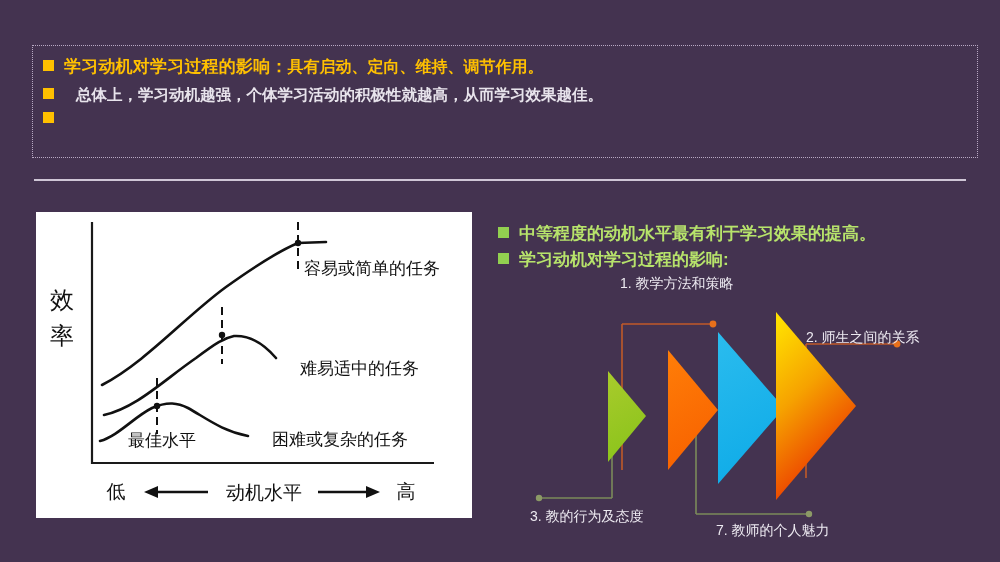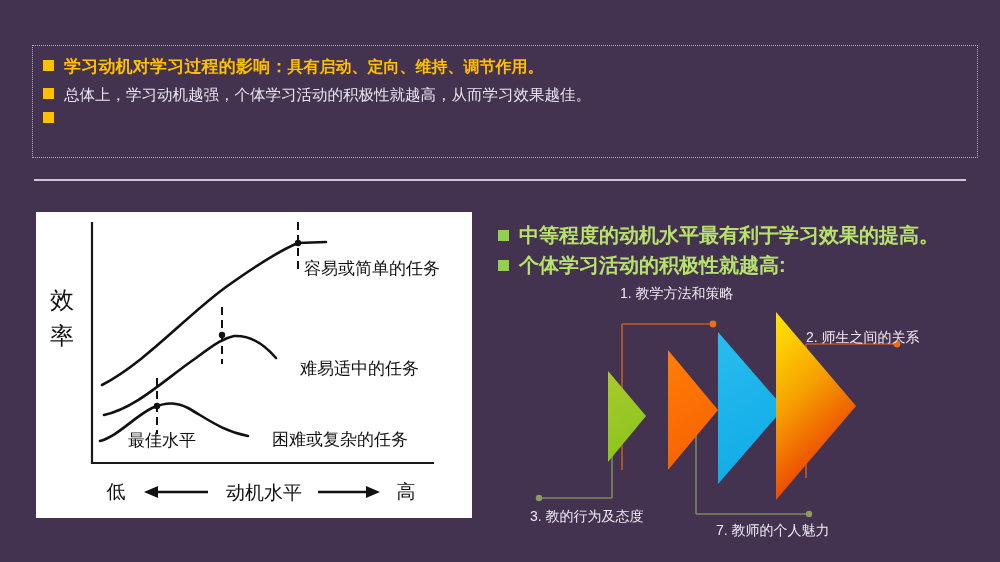--- a/index.html
+++ b/index.html
@@ -51,21 +51,22 @@
 
   .t-gold {
     color: #FFC000;
     font-size: 17px;
     font-weight: bold;
     letter-spacing: .2px;
   }
   .t-white {
     color: #E8E4EC;
     font-size: 15.5px;
-    font-weight: normal;
+    font-weight: bold;
+    margin-left: 12px;
   }
   .t-gold-sm {
     color: #FFC000;
     font-size: 16px;
     font-weight: bold;
   }
 
   
   #divider {
     position: absolute;
@@ -90,42 +91,42 @@
   
   #right-bullets {
     position: absolute;
     left: 498px;
     top: 222px;
     width: 495px;
   }
   #right-bullets .bullet-line { margin-bottom: 3px; }
   .t-green {
     color: #B7E36B;
-    font-size: 20px;
+    font-size: 17px;
     font-weight: bold;
   }
 
   
   #arrow-diagram {
     position: absolute;
     left: 496px;
     top: 282px;
     width: 504px;
     height: 272px;
   }
   #arrow-svg { display: block; }
 
   .lbl {
     position: absolute;
     color: #EDEAF1;
     font-size: 14px;
     white-space: nowrap;
     font-family: "Liberation Sans", "DejaVu Sans", sans-serif;
   }
-  #lbl-1 { left: 620px; top: 285px; }
+  #lbl-1 { left: 620px; top: 275px; }
   #lbl-2 { left: 806px; top: 329px; text-align: right; }
   #lbl-3 { left: 530px; top: 508px; }
   #lbl-4 { left: 716px; top: 522px; }
 </style>
 </head>
 <body>
 
 <div id="slide">
 
   <div id="top-box">
@@ -191,21 +192,21 @@
     </svg>
   </div>
 
   <div id="right-bullets">
     <div class="bullet-line">
       <span class="sq sq-green"></span>
       <span class="t-green">中等程度的动机水平最有利于学习效果的提高。</span>
     </div>
     <div class="bullet-line">
       <span class="sq sq-green"></span>
-      <span class="t-green">个体学习活动的积极性就越高:</span>
+      <span class="t-green">学习动机对学习过程的影响:</span>
     </div>
   </div>
 
   <div id="arrow-diagram">
     <svg id="arrow-svg" width="504" height="272" viewBox="0 0 504 272">
       <defs>
         <linearGradient id="g1" x1="0" y1="0" x2="0.25" y2="1">
           <stop offset="0" stop-color="#A9CB2C"></stop>
           <stop offset="1" stop-color="#8CC41C"></stop>
         </linearGradient>

